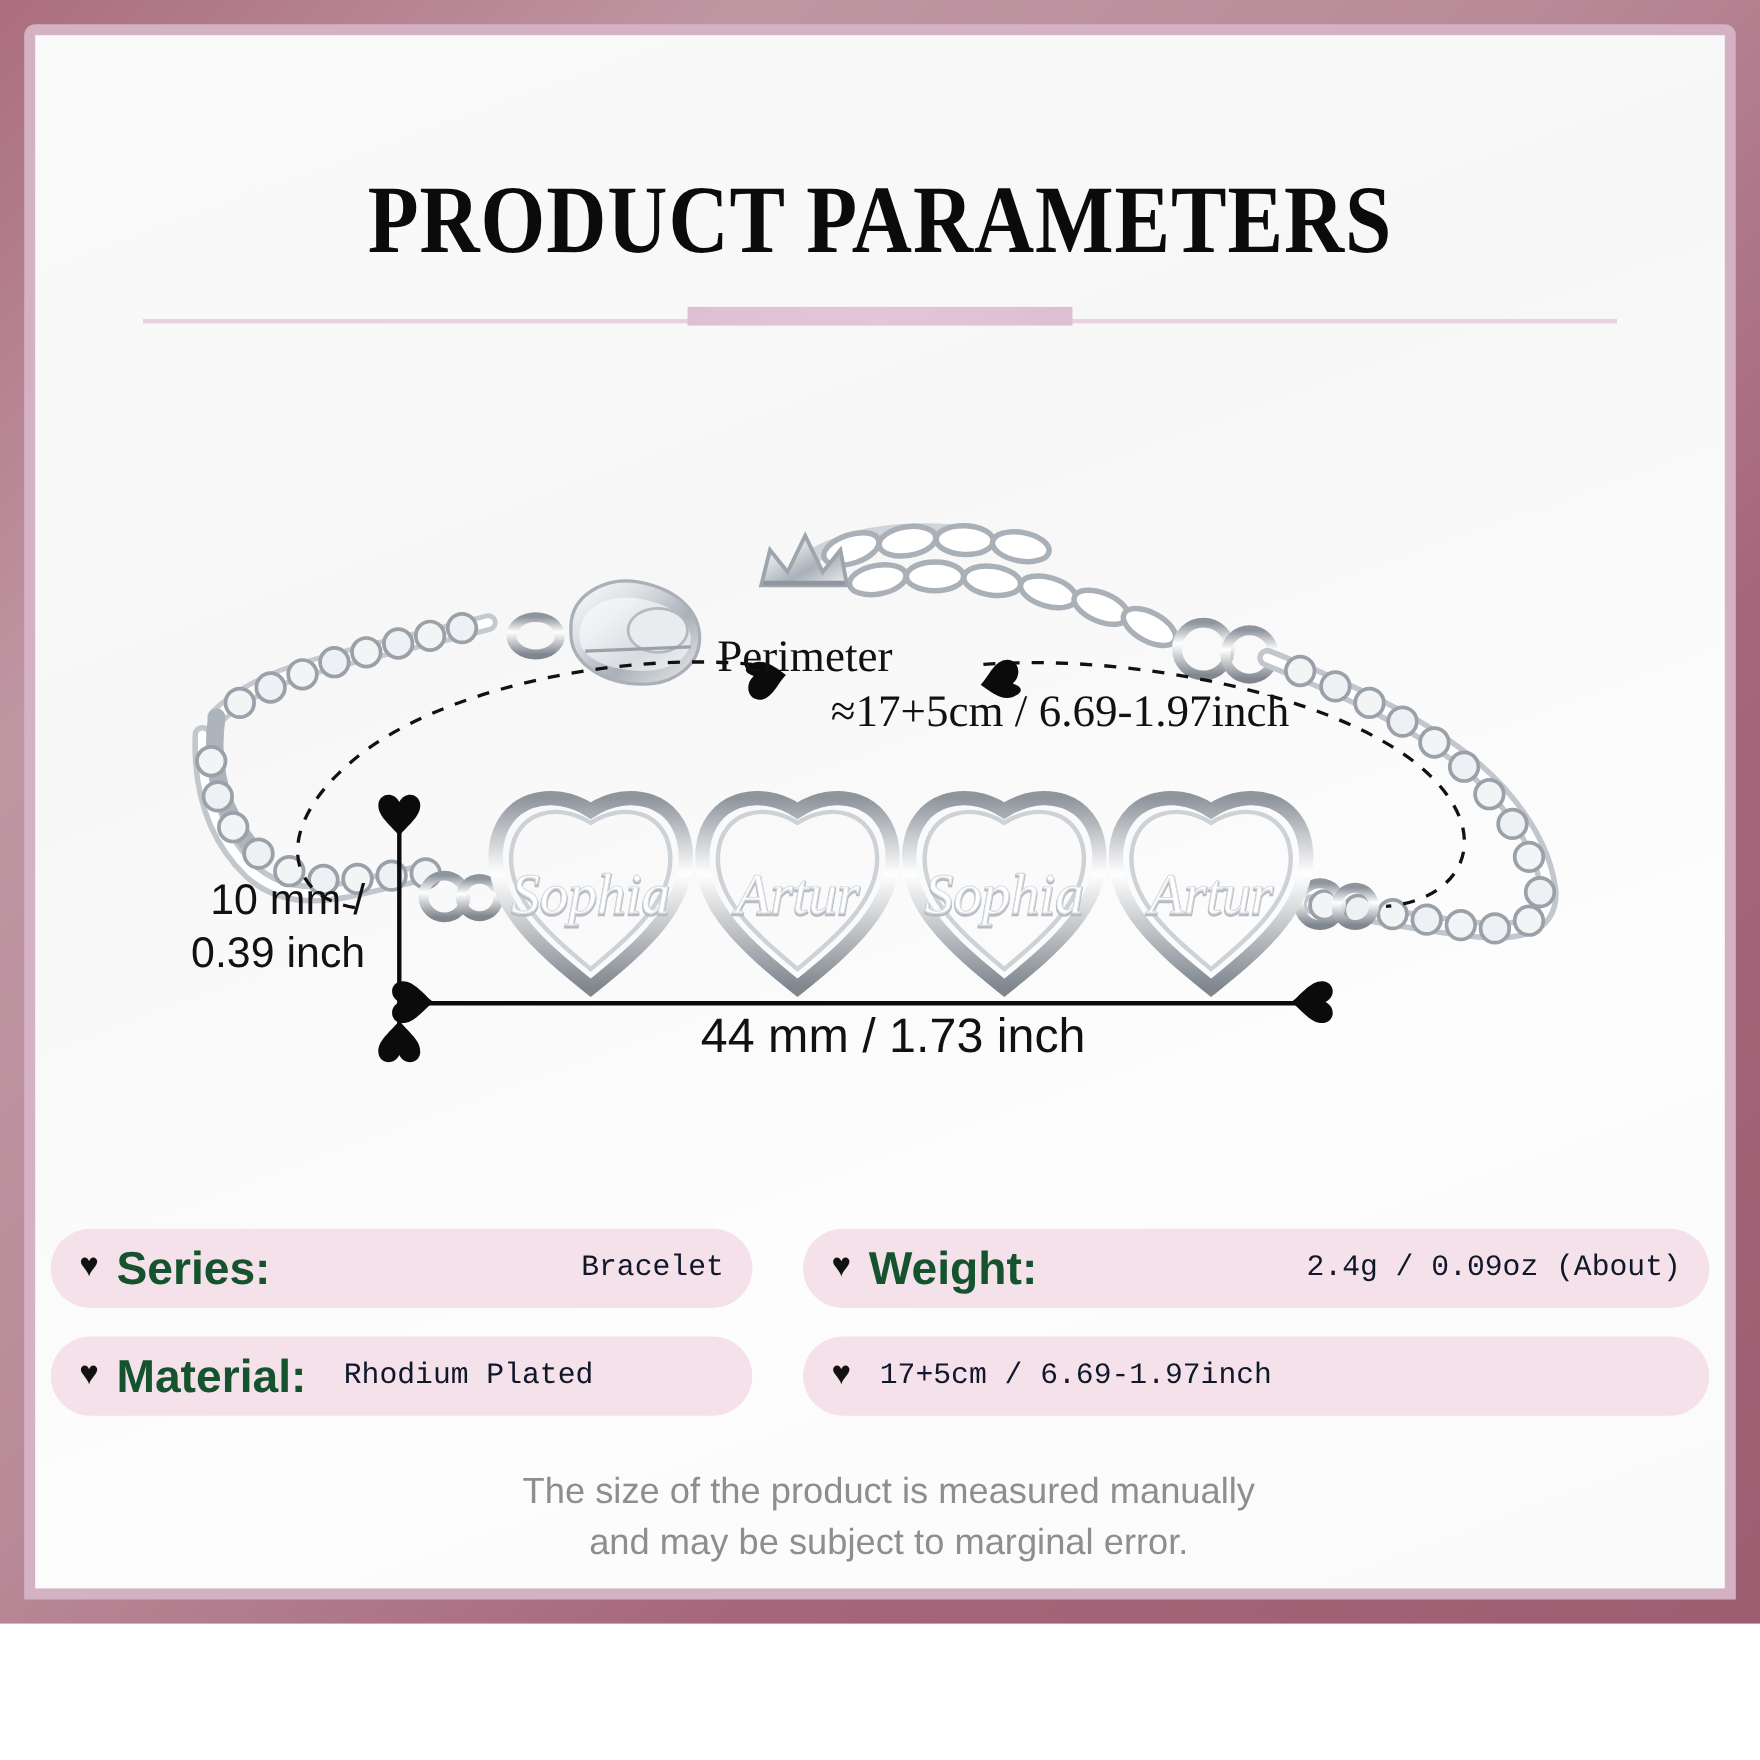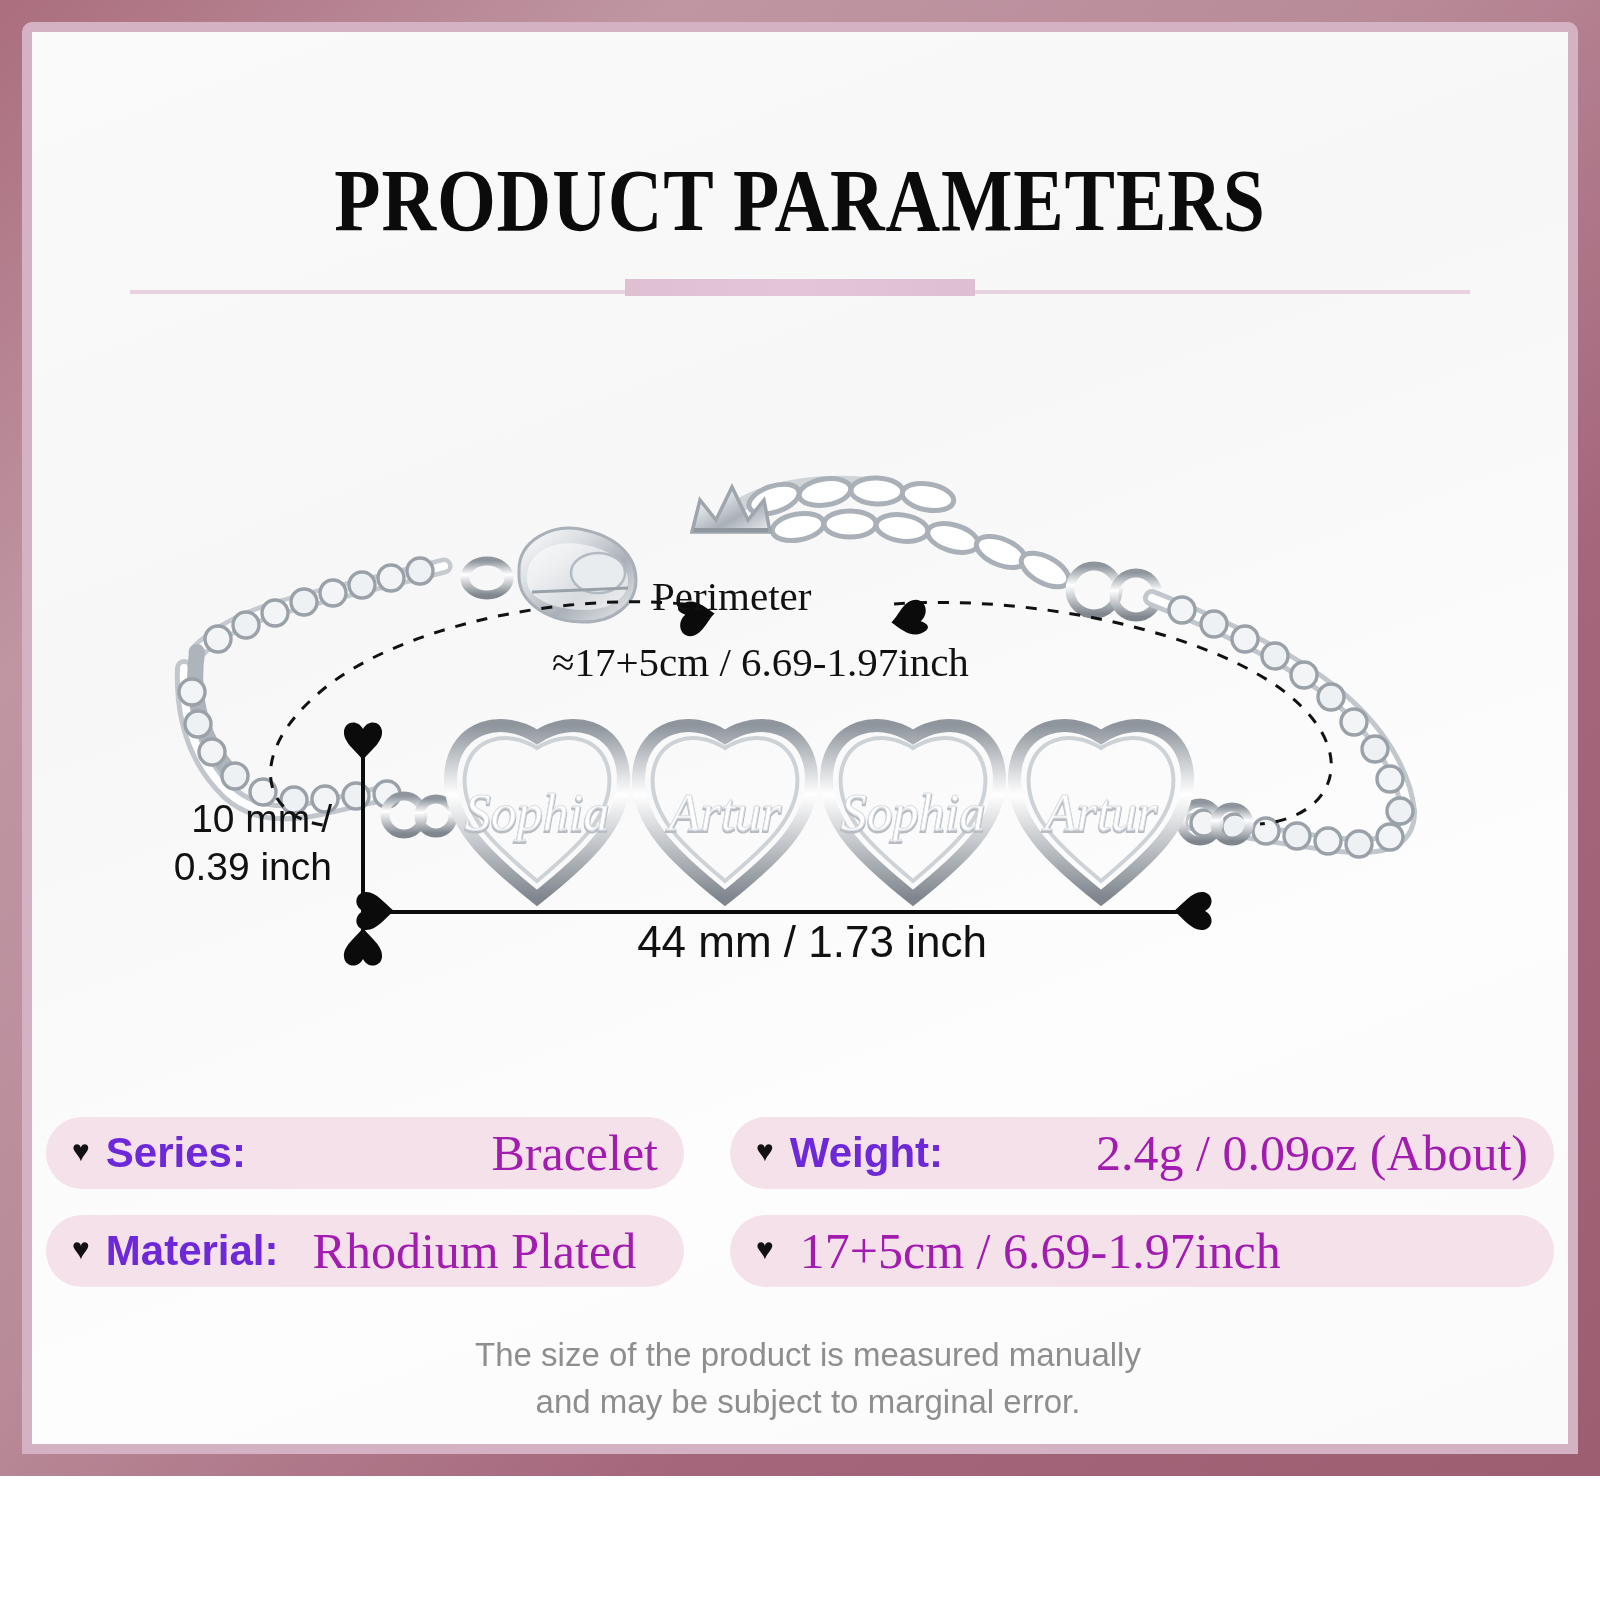--- a/index.html
+++ b/index.html
@@ -51,22 +51,22 @@
   #stage{position:absolute;left:0;top:0;right:0;bottom:0;}
   #stage svg{position:absolute;left:0;top:0;}
 
   
   .dimtext{position:absolute;color:#111;}
   .perim-1{
     left:620px;top:540px;width:420px;text-align:left;
     font-family:"Liberation Serif", serif;font-size:41px;
   }
   .perim-2{
-    left:520px;top:590px;width:620px;text-align:left;
-    font-family:"Liberation Serif", serif;font-size:41px;margin-top:16px;
+    left:520px;top:590px;width:620px;text-align:right;
+    font-family:"Liberation Serif", serif;font-size:41px;
   }
   .height-label{
     left:100px;top:763px;width:200px;text-align:right;
     font-family:"Liberation Sans", sans-serif;font-size:39px;line-height:1.22;
   }
   .width-label{
     left:500px;top:885px;width:560px;text-align:center;
     font-family:"Liberation Sans", sans-serif;font-size:44px;
   }
 
@@ -83,26 +83,26 @@
     padding:0 26px;
     box-sizing:border-box;
   }
   .pill.left{width:638px;}
   .pill.right{flex:1;}
   .pill .heart{
     font-size:30px;color:#111;margin-right:16px;line-height:1;margin-top:-4px;
   }
   .pill .lab{
     font-family:"Liberation Sans", sans-serif;
-    font-weight:700;font-size:42px;color:#6d28d9;
+    font-weight:700;font-size:42px;color:#14532d;
     white-space:nowrap;
   }
   .pill .val{
-    font-family:Liberation Serif, serif;
-    font-size:50px;color:#a21caf;white-space:nowrap;
+    font-family:Liberation Mono, monospace;
+    font-size:27px;color:#0f172a;white-space:nowrap;
   }
   .pill.spaced{justify-content:flex-start;}
   .pill.spaced .val{margin-left:auto;}
   .pill.tight2 .val{margin-left:34px;}
   .pill.tight3 .val{margin-left:10px;}
 
   
   .footer{
     position:absolute;left:16px;right:0;top:1300px;
     text-align:center;

